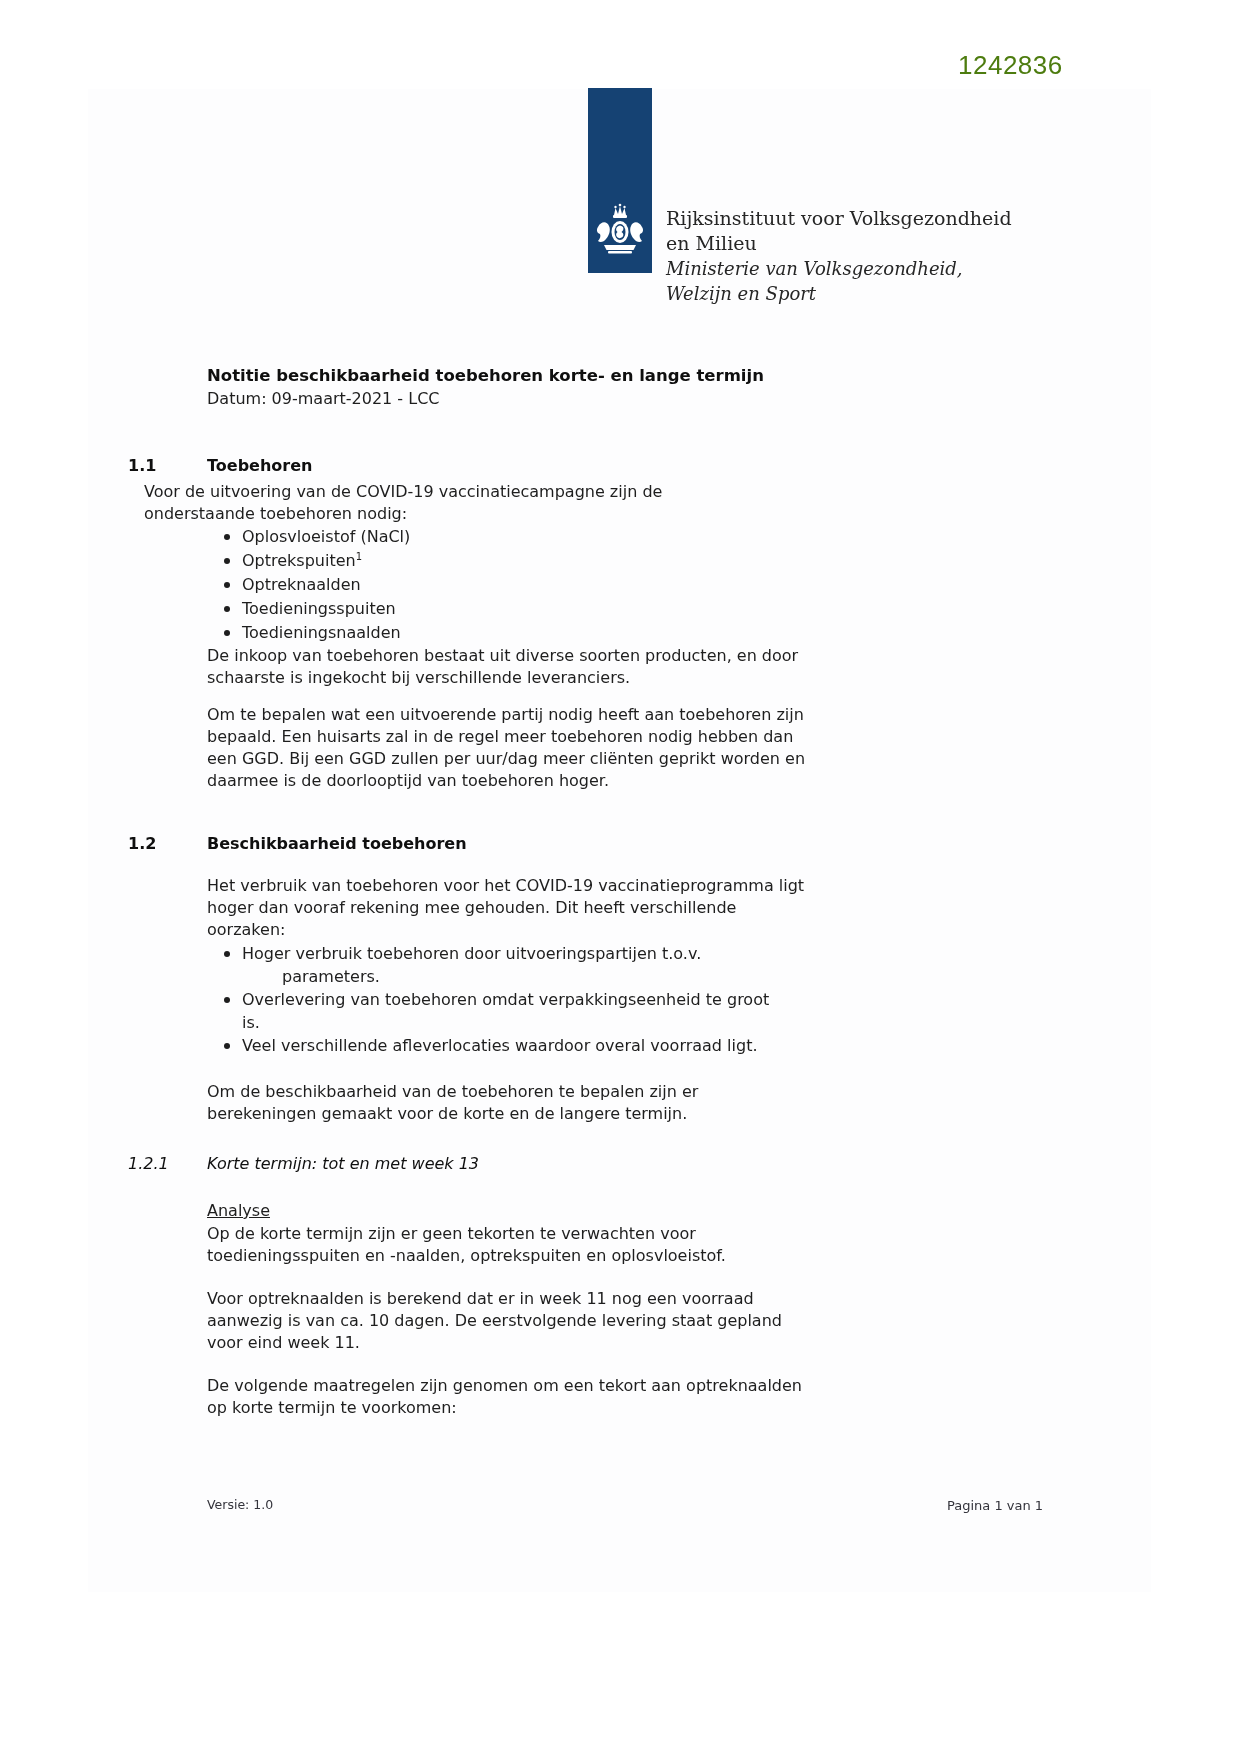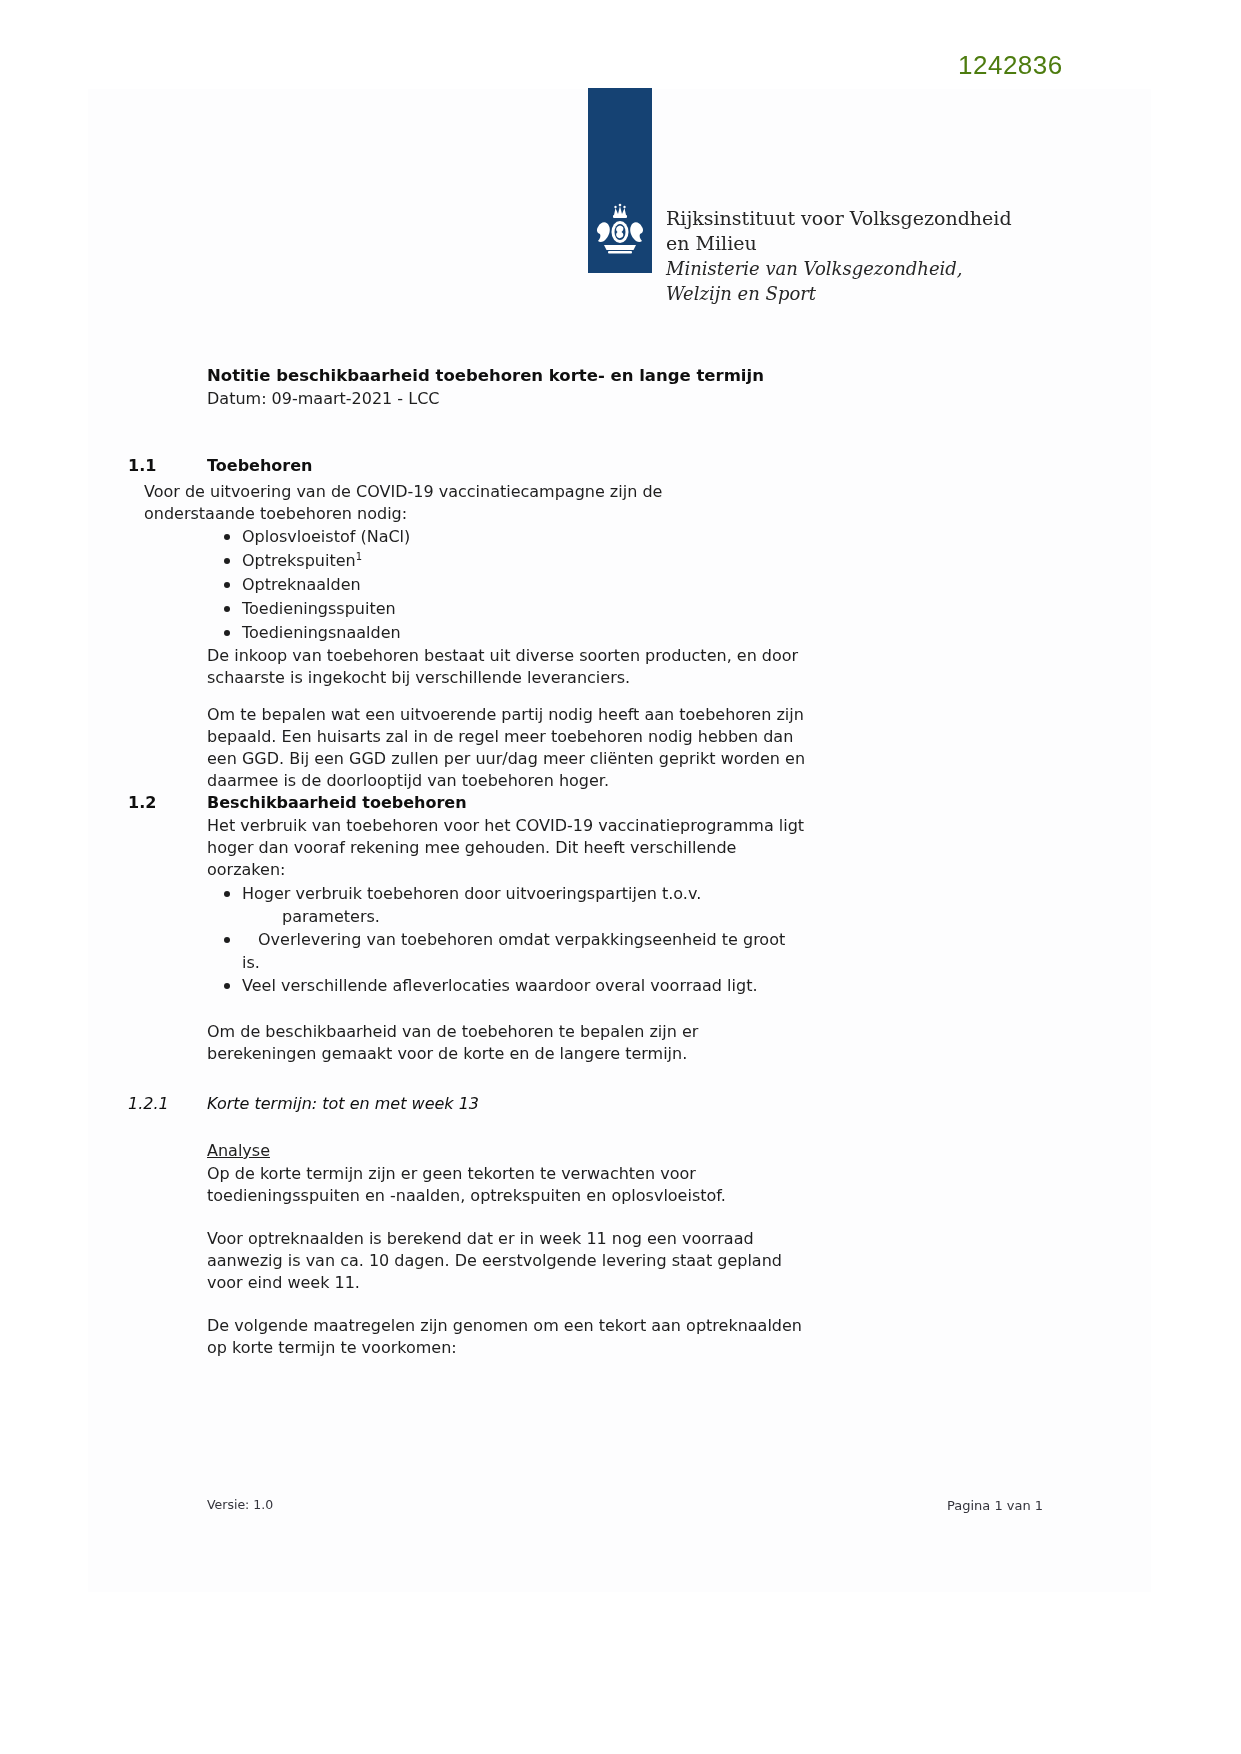--- a/index.html
+++ b/index.html
@@ -45,22 +45,22 @@
   .line { white-space:nowrap; }
   .bullets-a .bullet { line-height:24px; }
   .bullets-b .bullet { line-height:23px; }
   .bullet { display:flex; padding-left:17px; }
   .dot {
     flex:0 0 6px; width:6px; height:6px; border-radius:50%;
     background:#1e1e1e; margin:9px 12px 0 0;
   }
   .bt sup { font-size:10px; vertical-align:super; line-height:0; }
   .underl { text-decoration:underline; }
-  .mt4  { margin-top:4px;margin-left:16px; }  .mt15 { margin-top:15px; } .mt41 { }
-  .mt2  { margin-top:1px; }  .mt1  { margin-top:1px; }  .mt16 { margin-top:24px; }
+  .mt4  { margin-top:4px;margin-left:16px; }  .mt15 { margin-top:15px; } .mt41 { margin-top:41px; }
+  .mt2  { margin-top:20px; }  .mt1  { margin-top:1px; }  .mt16 { margin-top:24px; }
   .mt28 { margin-top:28px; } .mt25 { margin-top:25px; } .mt21 { margin-top:21px; }
   
   .footer-left {
     position:absolute; left:207px; top:1497px; font-size:12.5px; color:#33333b;
   }
   .footer-right {
     position:absolute; left:947px; top:1498px; font-size:13px; color:#33333b; white-space:nowrap;
   }
 </style>
 </head>
@@ -163,21 +163,21 @@
     <div class="bullet">
       <span class="dot"></span>
       <span class="bt">
         <span class="line" style="display: block;">Hoger verbruik toebehoren door uitvoeringspartijen t.o.v.</span>
         <span class="line" style="display: block; margin-left: 40px;">parameters.</span>
       </span>
     </div>
     <div class="bullet">
       <span class="dot"></span>
       <span class="bt">
-        <span class="line" style="display: block; margin-left: 16px;">Overlevering van toebehoren omdat verpakkingseenheid te groot</span>
+        <span class="line" style="display: block;">Overlevering van toebehoren omdat verpakkingseenheid te groot</span>
         <span class="line" style="display: block;">is.</span>
       </span>
     </div>
     <div class="bullet">
       <span class="dot"></span>
       <span class="bt">
         <span class="line" style="display: block;">Veel verschillende afleverlocaties waardoor overal voorraad ligt.</span>
       </span>
     </div>
   </div>

